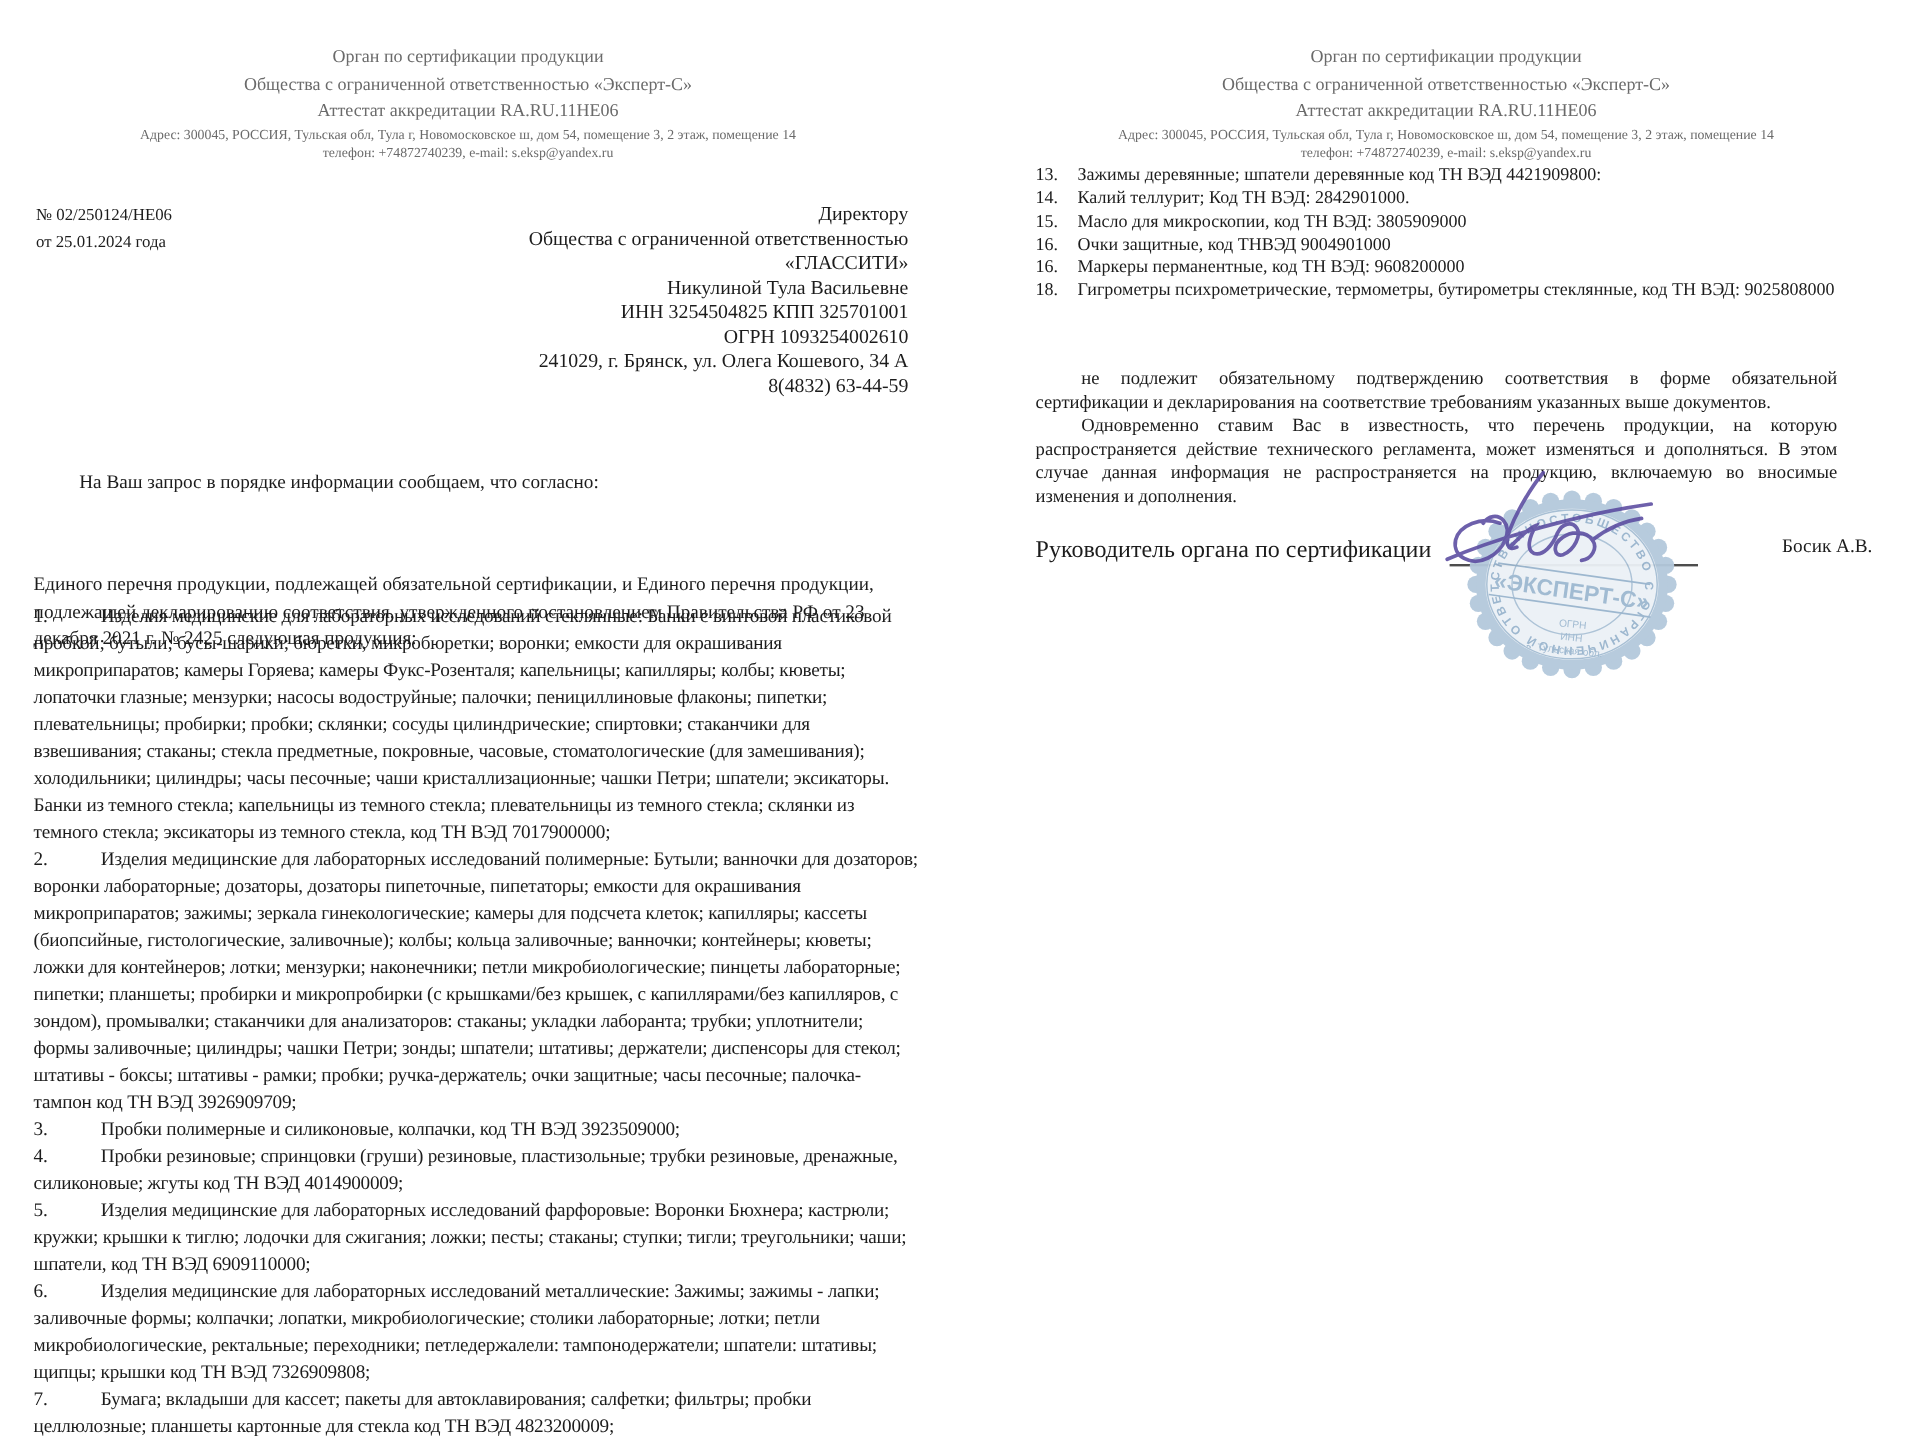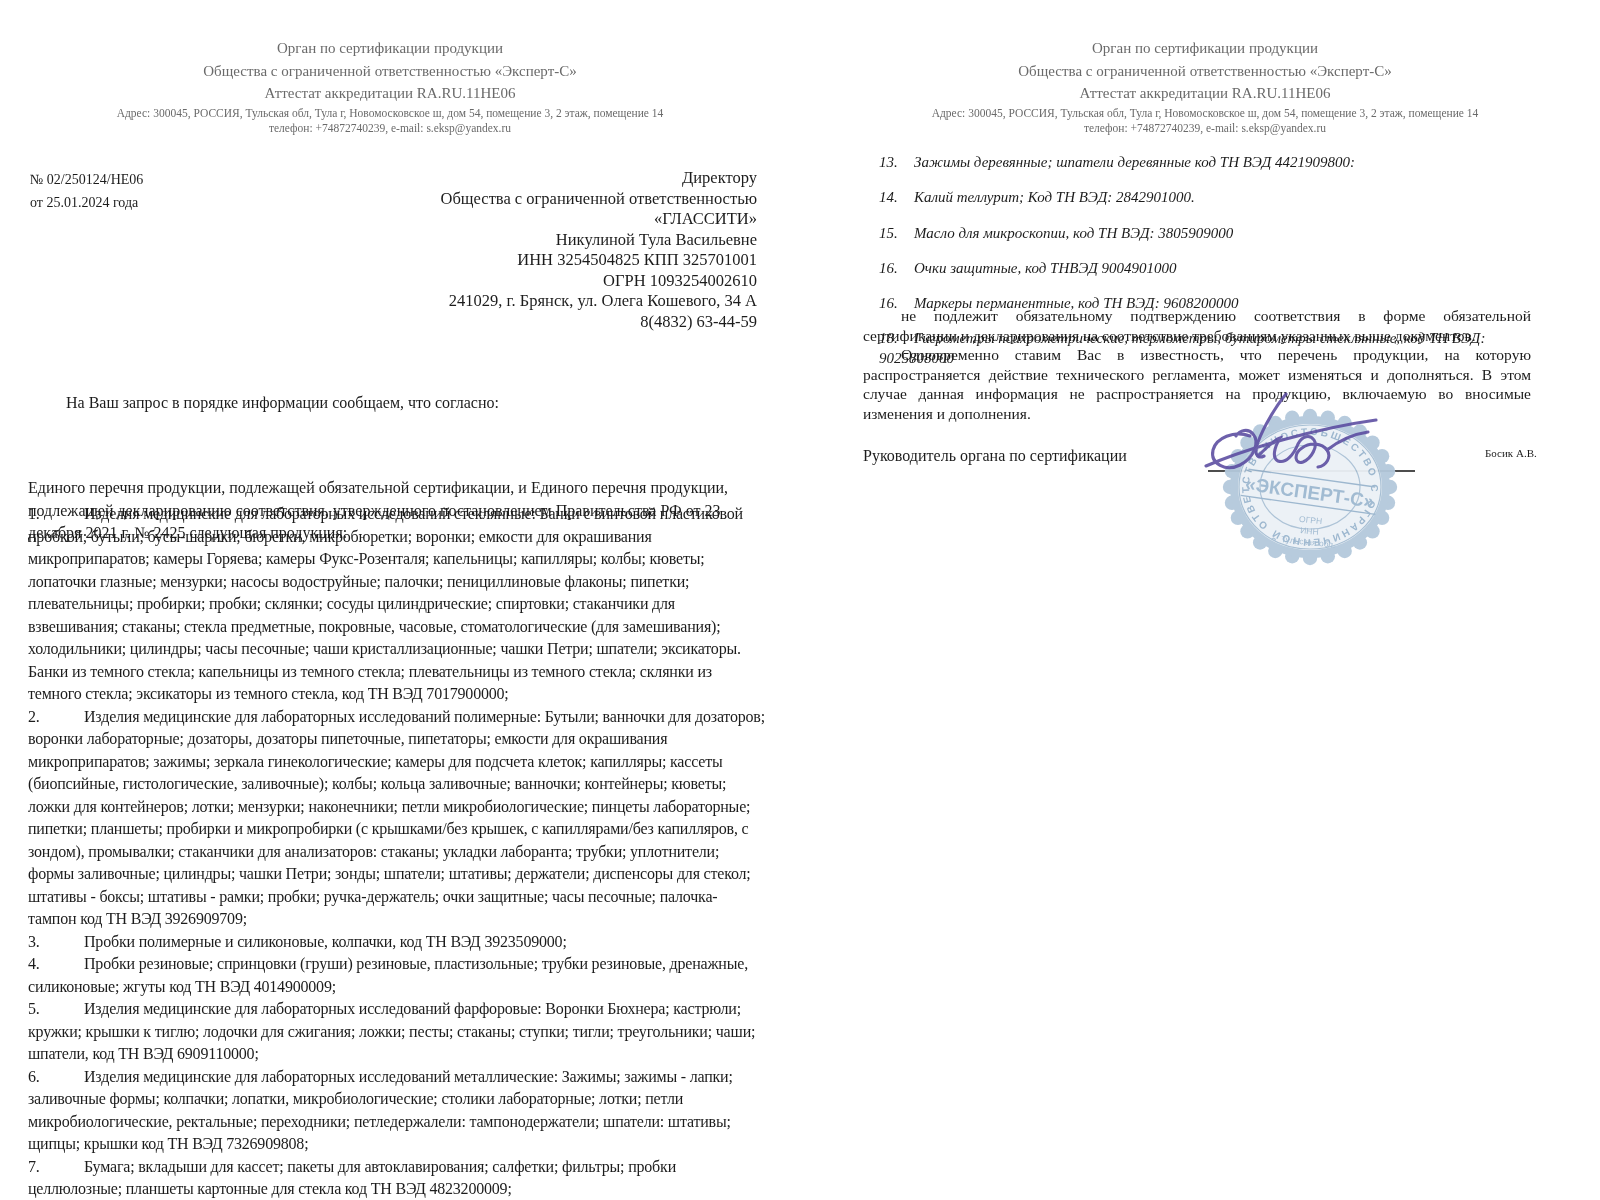--- a/index.html
+++ b/index.html
@@ -19,26 +19,26 @@
   #ref-block{left:30px;top:168px;font-size:14px;line-height:23px;}
   #addressee{left:400px;top:168px;width:357px;text-align:right;font-size:16.5px;line-height:20.5px;}
   
   #intro{left:28px;top:392px;width:730px;font-size:16px;line-height:22.5px;text-indent:38px;}
   #basis{left:28px;top:437px;width:734px;font-size:16px;line-height:22.5px;margin-top:40px;}
   #list-left{left:28px;top:503px;width:737px;font-size:16px;line-height:22.5px;letter-spacing:-0.2px;}
   #list-left p{margin:0;}
   .inum{display:inline-block;width:56px;}
   
   #list-right{left:863px;top:137px;width:690px;font-size:15px;line-height:19.3px;}
-  #list-right p{margin:16px;font-style:italic;}
+  #list-right p{margin:0;}
   .inum2{display:inline-block;width:35px;}
   #paras{left:863px;top:306px;width:668px;font-size:15.5px;line-height:19.5px;text-align:justify;}
   #paras p{margin:0;text-indent:38px;}
-  #sig-title{left:863px;top:447px;font-size:16px;}
-  #sig-name{left:1485px;top:447px;font-size:11px;}
+  #sig-title{left:863px;top:447px;font-size:20px;}
+  #sig-name{left:1485px;top:447px;font-size:16px;}
   #sig-line{left:1208px;top:470px;width:207px;height:0;border-top:2px solid #4d4d4d;}
   #stamp{left:1220px;top:406px;width:180px;height:162px;opacity:.95;filter:blur(.3px);}
   #signature-ink{left:1198px;top:386px;width:240px;height:104px;}
 </style>
 </head>
 <body>
 
 <div class="abs" style="left:0;top:0;width:800px;height:1200px;">
 </div>
 

